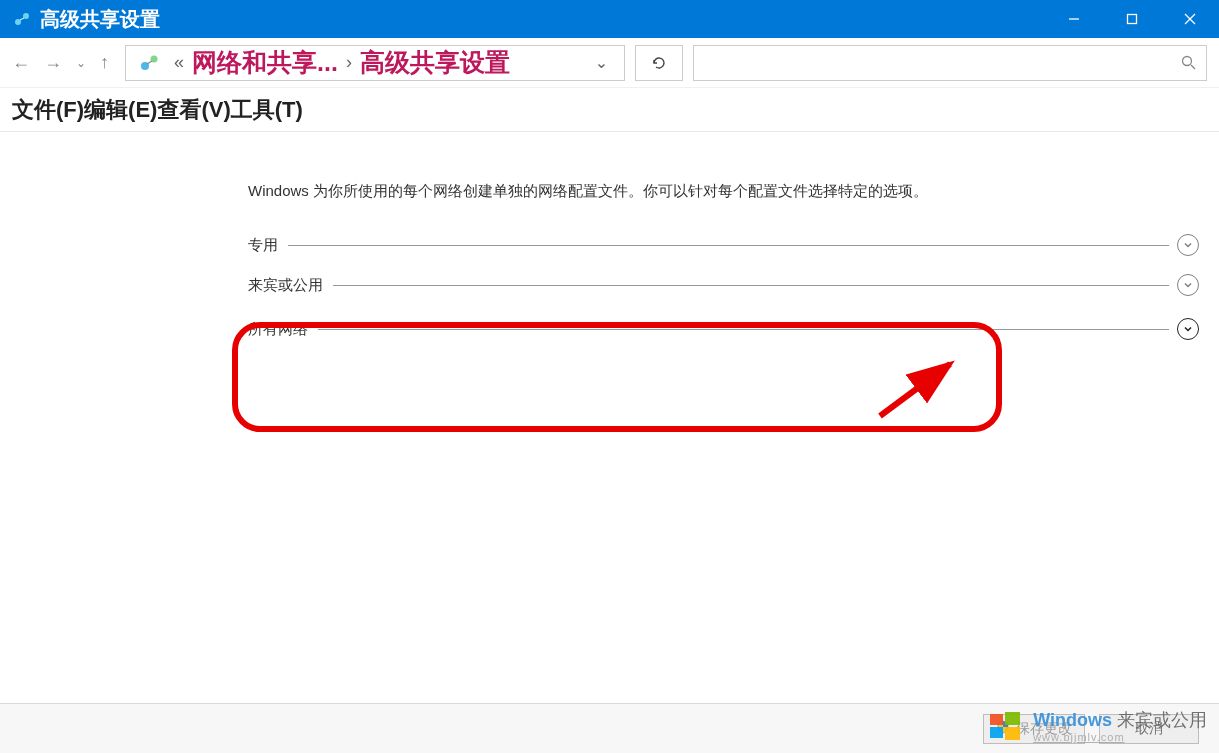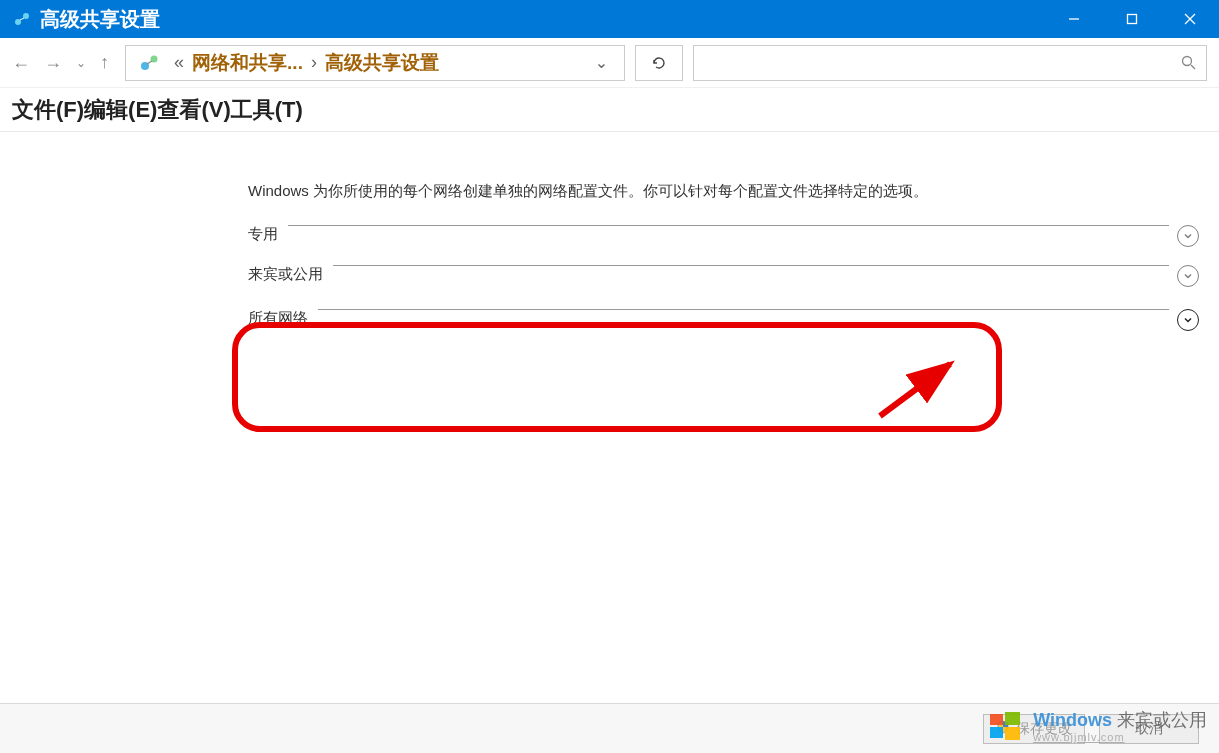--- a/index.html
+++ b/index.html
@@ -73,21 +73,21 @@
     height: 36px;
     padding: 0 6px;
     width: 500px;
   }
   .address-icon {
     width: 22px;
     height: 22px;
     margin: 0 6px;
   }
   .breadcrumb-sep { color: #666666; margin: 0 8px; font-size: 18px; }
-  .breadcrumb-item { font-size: 19px; font-weight: 700; color: #a16207; }
+  .breadcrumb-item { font-size: 25px; font-weight: 700; color: #be185d; }
   .breadcrumb-dropdown { margin-left: auto; color: #666666; padding: 0 10px; }
   .refresh-btn {
     width: 48px;
     height: 36px;
     border: 1px solid #cccccc;
     display: flex;
     align-items: center;
     justify-content: center;
     font-size: 16px;
   }
@@ -124,20 +124,21 @@
     font-weight: 400;
   }
   .content-desc {
     color: #333333;
     font-size: 15px;
     margin-bottom: 24px;
     margin-top: 20px;
   }
   .section-row {
     display: flex;
+    align-items: center;
     height: 40px;
     position: relative;
   }
   .section-label {
     font-size: 15px;
     color: #333333;
     padding-right: 10px;
     white-space: nowrap;
   }
   .section-line {

